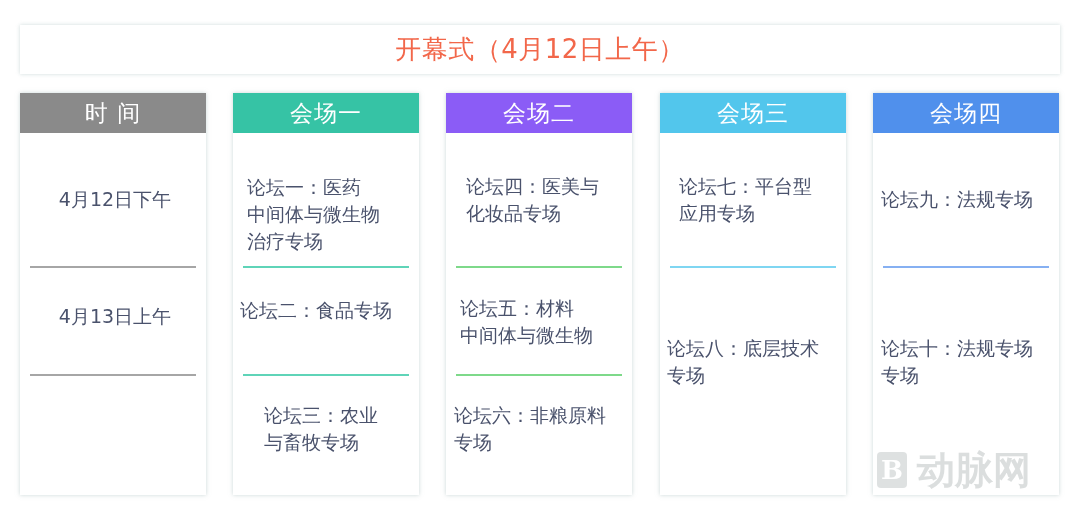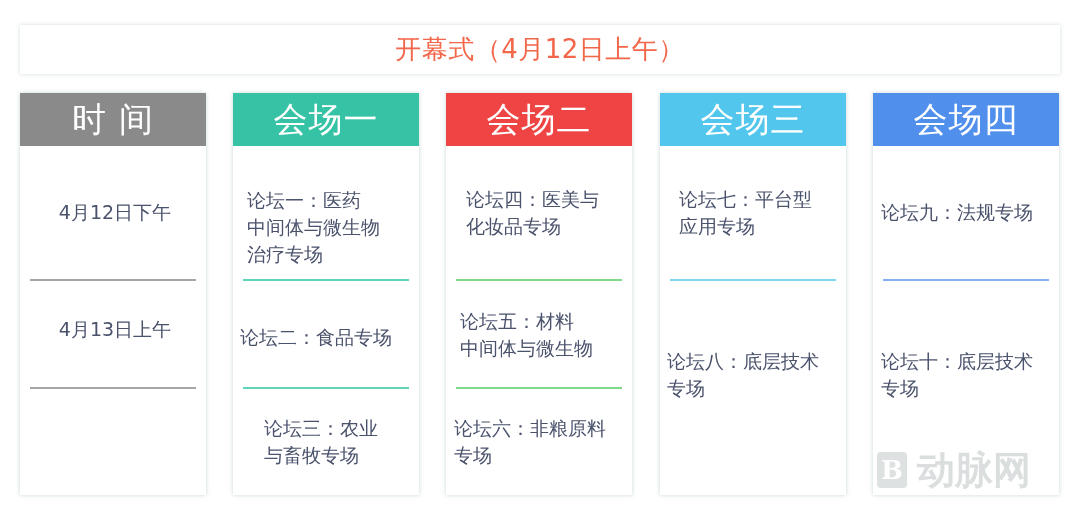--- a/index.html
+++ b/index.html
@@ -11,22 +11,22 @@
     position:absolute; left:20px; top:25px; width:1040px; height:49px;
     background:#fff; box-shadow:0 0 4px rgba(150,175,175,0.45);
     display:flex; align-items:center; justify-content:center;
   }
   .title-text { color:#f2674a; font-size:26px; letter-spacing:0.5px; }
   .col {
     position:absolute; top:93px; width:186px; height:402px;
     background:#fff; box-shadow:0 0 4px rgba(150,175,175,0.5);
   }
   .col-header {
-    height:53px; display:flex; align-items:center; justify-content:center;
-    color:#fff; font-size:34px; letter-spacing:1px;text-align:center;
+    height:40px; display:flex; align-items:center; justify-content:center;
+    color:#fff; font-size:23px; letter-spacing:1px;text-align:center;
   }
   .col-body { position:relative; height:349px; }
   .cell {
     position:absolute; left:0; right:0; display:flex; align-items:center;
     color:#4a526c; font-size:19px; line-height:27px; box-sizing:border-box;
   }
   .cell span { display:block; }
   .divider { position:absolute; left:10px; right:10px; height:2px; }
   .watermark {
     position:absolute; left:873px; top:445px; width:186px; height:50px;
@@ -60,29 +60,29 @@
   </div>
 </div>
 
 <div class="col" style="left:233px">
   <div class="col-header" style="background:#36c3a5">会场一</div>
   <div class="col-body">
     <div class="cell" style="top:0;height:162px;padding-left:14px;white-space:pre-line"><span>论坛一：医药
 中间体与微生物
 治疗专场</span></div>
     <div class="divider" style="top:133px;background:#5fd4b8"></div>
-    <div class="cell" style="top:138px;height:107px;padding-left:7px;white-space:pre-line"><span>论坛二：食品专场</span></div>
+    <div class="cell" style="top:124px;height:107px;padding-left:7px;white-space:pre-line"><span>论坛二：食品专场</span></div>
     <div class="divider" style="top:241px;background:#5fd4b8"></div>
     <div class="cell" style="top:243px;height:106px;padding-left:31px;white-space:pre-line"><span>论坛三：农业
 与畜牧专场</span></div>
   </div>
 </div>
 
 <div class="col" style="left:446px">
-  <div class="col-header" style="background:#ef4444">会场二</div>
+  <div class="col-header" style="background:#8b5cf6">会场二</div>
   <div class="col-body">
     <div class="cell" style="top:0;height:133px;padding-left:20px;white-space:pre-line"><span>论坛四：医美与
 化妆品专场</span></div>
     <div class="divider" style="top:133px;background:#7ed98a"></div>
     <div class="cell" style="top:135px;height:107px;padding-left:14px;white-space:pre-line"><span>论坛五：材料
 中间体与微生物</span></div>
     <div class="divider" style="top:241px;background:#7ed98a"></div>
     <div class="cell" style="top:243px;height:106px;padding-left:8px;white-space:pre-line"><span>论坛六：非粮原料
 专场</span></div>
   </div>
@@ -97,21 +97,21 @@
     <div class="cell" style="top:135px;height:214px;padding-left:7px;padding-bottom:26px;white-space:pre-line"><span>论坛八：底层技术
 专场</span></div>
   </div>
 </div>
 
 <div class="col" style="left:873px">
   <div class="col-header" style="background:#5090ec">会场四</div>
   <div class="col-body">
     <div class="cell" style="top:0;height:133px;padding-left:8px;white-space:pre-line"><span>论坛九：法规专场</span></div>
     <div class="divider" style="top:133px;background:#86b0f2"></div>
-    <div class="cell" style="top:135px;height:214px;padding-left:8px;padding-bottom:26px;white-space:pre-line"><span>论坛十：底层技术
+    <div class="cell" style="top:135px;height:214px;padding-left:8px;padding-bottom:26px;white-space:pre-line"><span>论坛十：法规专场
 专场</span></div>
   </div>
 </div>
 
 <div class="watermark">
   <div class="wm-logo">B</div>
   <span>动脉网</span>
 </div>
 
 </body></html>

